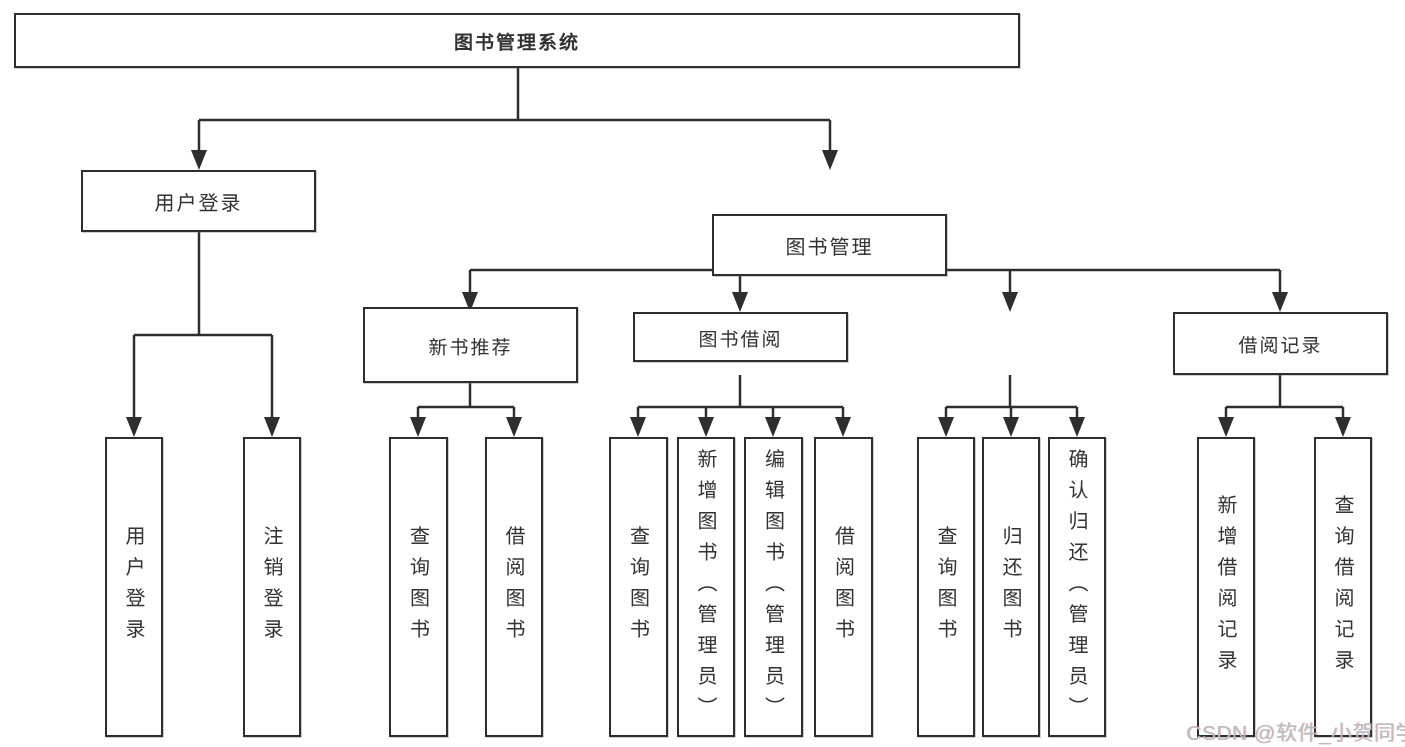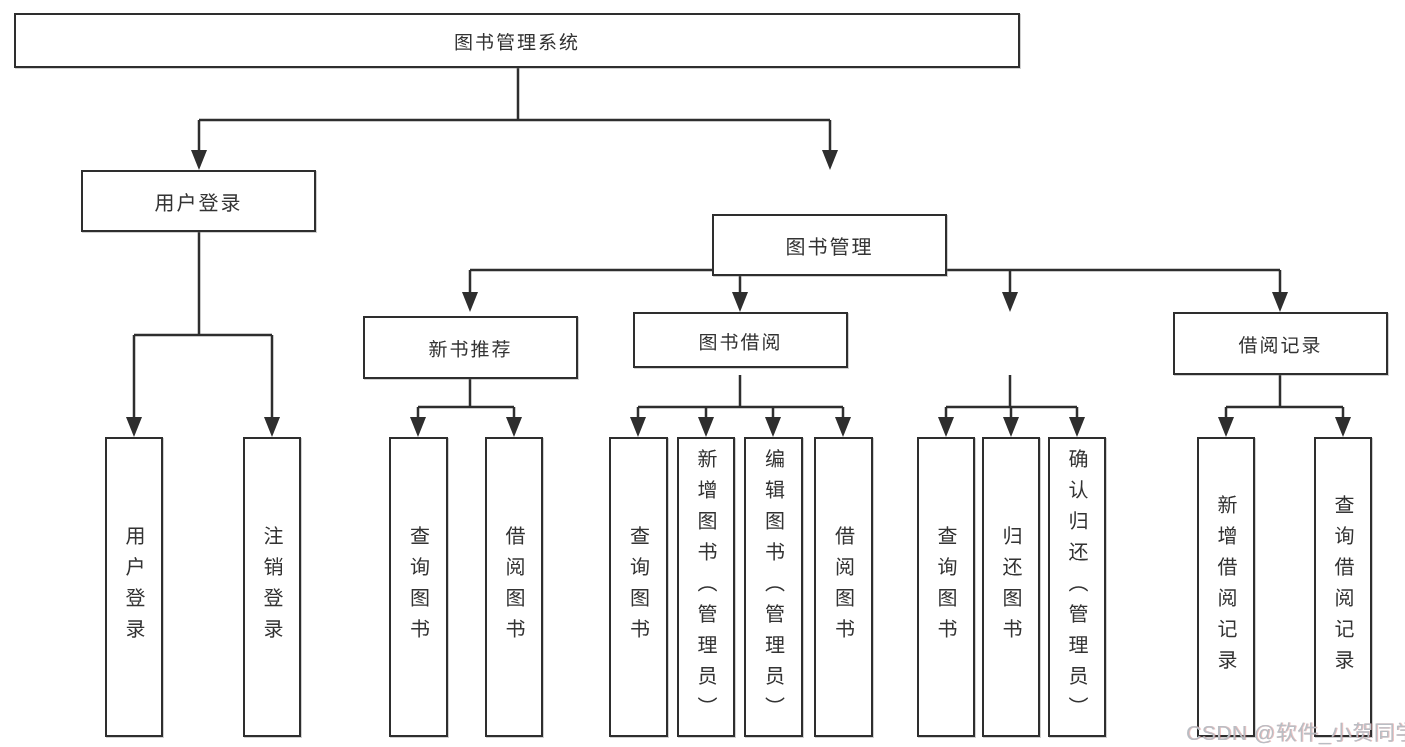--- a/index.html
+++ b/index.html
@@ -98,35 +98,35 @@
       <polygon points="773,437 765,417 781,417"></polygon>
       <polygon points="843,437 835,417 851,417"></polygon>
       <polygon points="946,437 938,417 954,417"></polygon>
       <polygon points="1011,437 1003,417 1019,417"></polygon>
       <polygon points="1077,437 1069,417 1085,417"></polygon>
       <polygon points="1226,437 1218,417 1234,417"></polygon>
       <polygon points="1343,437 1335,417 1351,417"></polygon>
     </g>
   </svg>
 
-  <div class="node root" style="left:14px; top:13px; width:1006px; height:55px;">
+  <div class="node root" style="left:14px; top:13px; width:1006px; height:55px;font-weight:bold;">
     <span class="label">图书管理系统</span>
   </div>
 
   <div class="node lvl2" style="left:81px; top:170px; width:235px; height:62px;">
     <span class="label">用户登录</span>
   </div>
   <div class="node lvl2" style="left:712px; top:170px; width:235px; height:62px;margin-top:44px;">
     <span class="label">图书管理</span>
   </div>
 
-  <div class="node lvl3" style="left:363px; top:316px; width:215px; height:63px;">
+  <div class="node lvl3" style="left:363px; top:307px; width:215px; height:76px;">
     <span class="label">新书推荐</span>
   </div>
-  <div class="node lvl3" style="left:633px; top:312px; width:215px; height:56px;">
+  <div class="node lvl3" style="left:633px; top:312px; width:215px; height:50px;">
     <span class="label">图书借阅</span>
   </div>
   <div class="node lvl3" style="left:1173px; top:312px; width:215px; height:63px;">
     <span class="label">借阅记录</span>
   </div>
 
   <div class="node leaf" style="left:105px; top:437px; width:58px; height:300px;">
     <span class="label">用户登录</span>
   </div>
   <div class="node leaf" style="left:243px; top:437px; width:58px; height:300px;">

